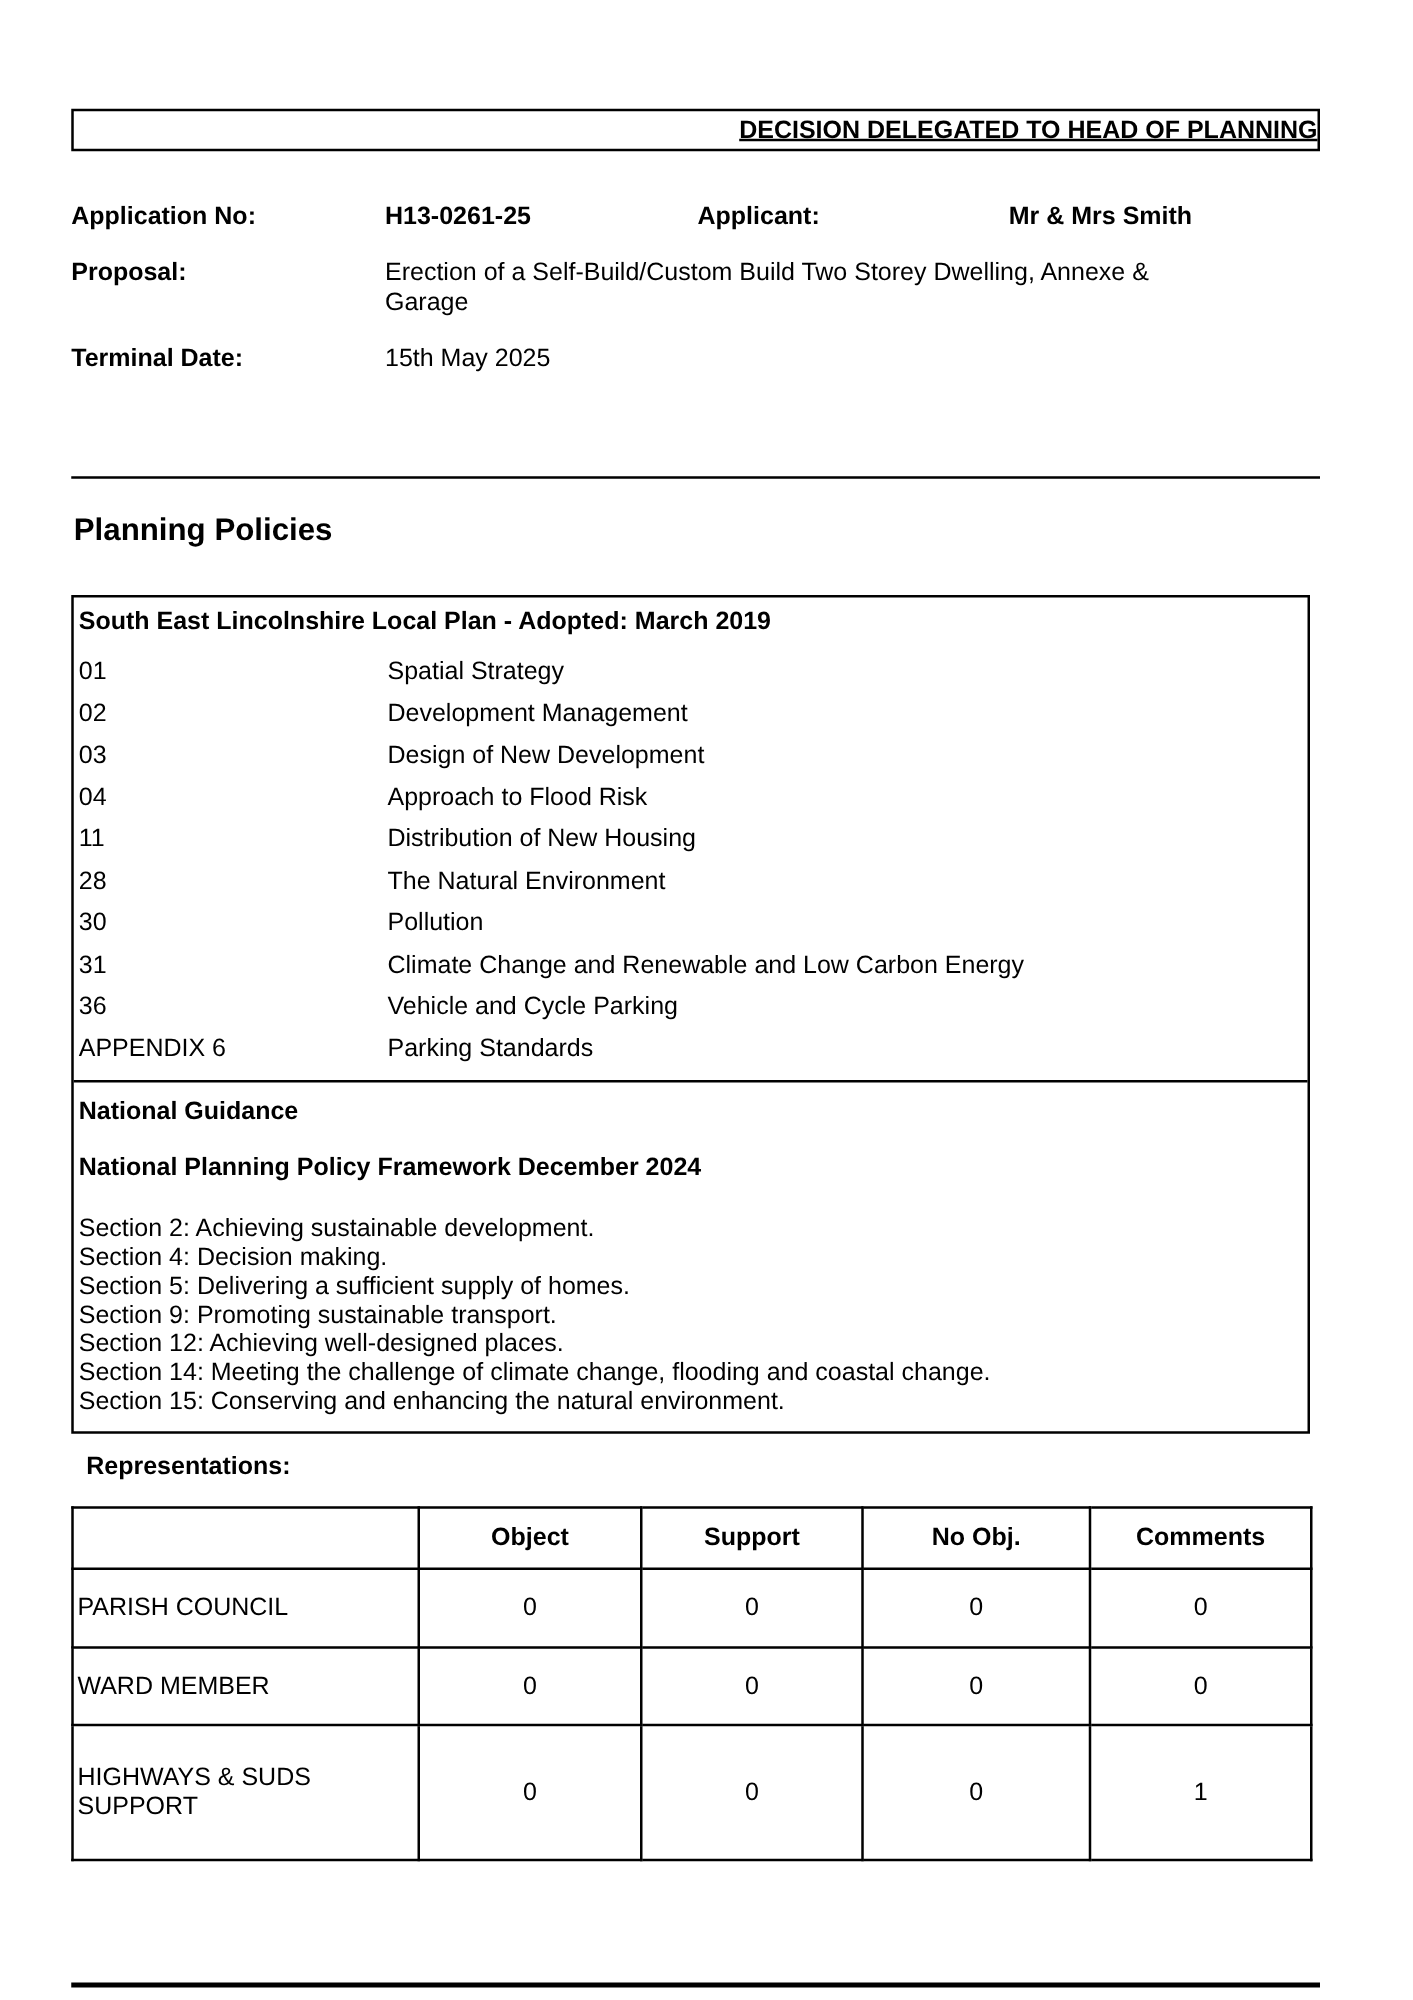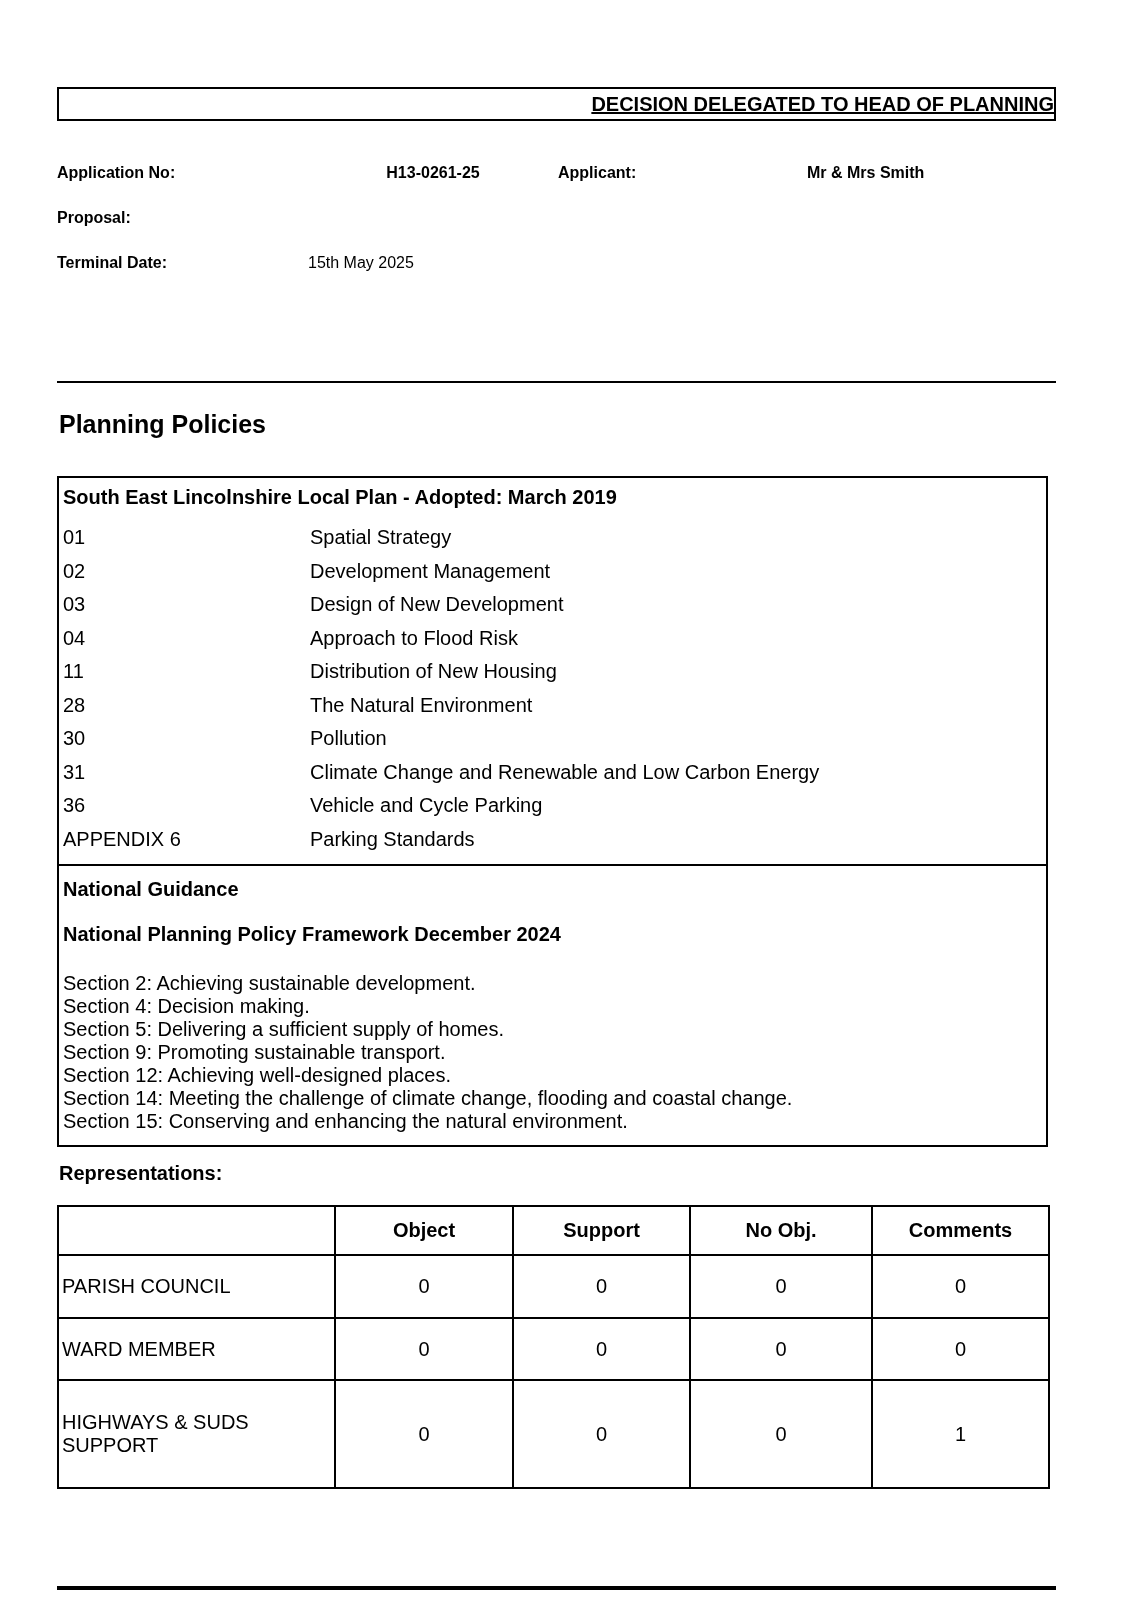--- a/index.html
+++ b/index.html
@@ -7,42 +7,42 @@
   body { font-family:"Liberation Sans", sans-serif; color:#000; }
   .page { position:relative; width:1130px; height:1600px; background:#fff; overflow:hidden; }
 
   .title-box {
     position:absolute; top:87px; left:57px; width:999px; height:34px;
     border:2px solid #000; display:flex; align-items:center; justify-content:flex-end;
     font-weight:bold; font-size:20px;
   }
   .title-box .title-text { text-decoration:underline; }
 
-  .details { position:absolute; top:161px; left:57px; width:999px; font-size:16px; }
+  .details { position:absolute; top:161px; left:57px; width:999px; font-size:20px; }
   .drow { display:flex; margin-bottom:21px; line-height:24px; }
   .dlabel { width:251px; flex-shrink:0; font-weight:bold; }
-  .dcol2 { width:250px; flex-shrink:0;text-align:center; }
+  .dcol2 { width:250px; flex-shrink:0; }
   .dcol3 { width:249px; flex-shrink:0; font-weight:bold; }
   .bold { font-weight:bold; }
   .proposal-val { width:670px; }
 
   .hrline { position:absolute; top:381px; left:57px; width:999px; border-top:2px solid #000; }
 
   .pp-heading { position:absolute; top:410px; left:59px; font-weight:bold; font-size:25px; }
 
   .policies-box { position:absolute; top:452px; left:57px; width:991px; border:2px solid #000; font-size:20px;margin-top:24px; }
   .lp-title { font-weight:bold; padding:8px 4px 12px 4px; }
   .policy-row { display:flex; padding-left:4px; line-height:33.5px; }
   .p-code { width:247px; flex-shrink:0; }
   .box-divider { border-top:2px solid #000; margin-top:8px; }
   .ng-heading { font-weight:bold; padding:12px 4px 0 4px; }
   .fw-title { font-weight:bold; padding:22px 4px 0 4px; }
   .sections { padding:26px 4px 12px 4px; line-height:23px; }
 
-  .rep-heading { position:absolute; top:1162px; left:59px; font-weight:bold; font-size:20px; }
+  .rep-heading { position:absolute; top:1162px; left:69px; font-weight:bold; font-size:20px; }
 
   table.rep-table { position:absolute; top:1205px; left:57px; border-collapse:collapse; font-size:20px; table-layout:fixed; }
   table.rep-table th, table.rep-table td { border:2px solid #000; }
   table.rep-table thead th { height:49px; font-weight:bold; text-align:center; vertical-align:middle; }
   .name-cell { text-align:left; padding-left:3px; vertical-align:middle; }
   .name-cell span { display:inline-block; max-width:240px; }
   .num-cell { text-align:center; vertical-align:middle; }
   tr.r1 td { height:63px; }
   tr.r2 td { height:62px;border-radius:20px; }
   tr.r3 td { height:108px; }
@@ -60,20 +60,21 @@
 
   <div class="details">
     <div class="drow">
       <span class="dlabel">Application No:</span>
       <span class="dcol2 bold">H13-0261-25</span>
       <span class="dcol3">Applicant:</span>
       <span class="bold">Mr &amp; Mrs Smith</span>
     </div>
     <div class="drow">
       <span class="dlabel">Proposal:</span>
+      <span class="proposal-val">Erection of a Self-Build/Custom Build Two Storey Dwelling, Annexe &amp; Garage</span>
     </div>
     <div class="drow">
       <span class="dlabel">Terminal Date:</span>
       <span>15th May 2025</span>
     </div>
   </div>
 
   <div class="hrline"></div>
 
   <div class="pp-heading">Planning Policies</div>

